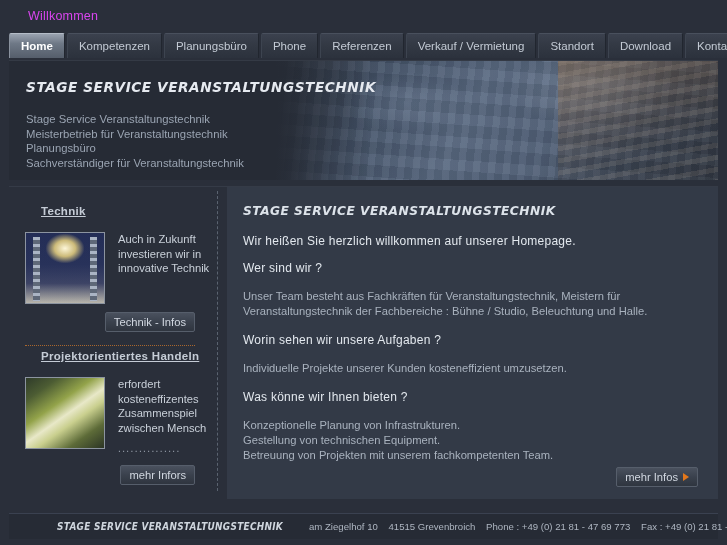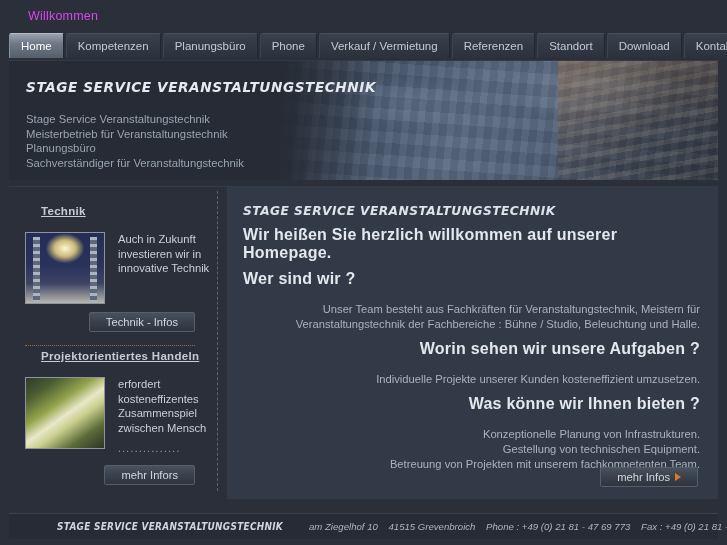--- a/index.html
+++ b/index.html
@@ -54,21 +54,21 @@
     background: linear-gradient(to bottom, #3b414e 0%, #333944 45%, #2c323d 100%);
     border-top: 1px solid #49505d;
     border-left: 1px solid #3d4450;
     border-right: 1px solid #21262f;
     border-radius: 2px 2px 0 0;
     white-space: nowrap;
     cursor: pointer;
   }
   .tab.active {
     color: #ffffff;
-    font-weight: normal;
+    font-weight: bold;
     background: linear-gradient(to bottom, #9aa3b0 0%, #6e7886 40%, #555e6b 100%);
     border-top: 1px solid #b4bcc7;
     border-left: 1px solid #8a929e;
   }
 
   
   .banner {
     position: relative;
     height: 120px;
     margin: 2px 9px 0 9px;
@@ -196,21 +196,21 @@
     letter-spacing: 1.4px;
     font-size: 10px;
     display: block;
     margin-top: 7px;
   }
   .btn {
     display: inline-flex;
     align-items: center;
     gap: 5px;
     height: 20px;
-    padding: 0 16px;
+    padding: 0 8px;
     font-size: 11.2px;
     color: #d2d8e1;
     background: linear-gradient(to bottom, #4a515e 0%, #3a414d 50%, #2f353f 100%);
     border: 1px solid #565e6b;
     border-radius: 2px;
     cursor: pointer;
     white-space: nowrap;
   }
   .btn-wrap { display: flex; justify-content: flex-end; padding-right: 22px; margin-top: 8px; }
   .arrow {
@@ -247,34 +247,33 @@
     font-size: 13px;
     font-style: italic;
     font-weight: bold;
     letter-spacing: .5px;
     color: #dde3ea;
     transform: scaleX(.94);
     transform-origin: left center;
     white-space: nowrap;
   }
   .main h3 {
-    font-size: 16px;
-    font-weight: bold;
+    font-size: 12px;
+    font-weight: normal;
     color: #e3e8ee;
     letter-spacing: .25px;
-    margin-top: 8px;
   }
   .main p {
     font-size: 11.2px;
     line-height: 15px;
     color: #a9b2be;
   }
   .sp-a { margin-top: 16px; }
   .sp-b { margin-top: 13px; }
-  .sp-c { margin-top: 14px; text-align: right; }
+  .sp-c { margin-top: 14px; }
   .main-btn-wrap {
     position: absolute;
     right: 20px; bottom: 12px;
   }
 
   
   .footer {
     position: absolute;
     left: 9px; bottom: 6px;
     width: 709px;
@@ -296,38 +295,38 @@
     color: #cfd6de;
     transform: scaleX(.93);
     transform-origin: left center;
     white-space: nowrap;
   }
   .footer-info {
     font-size: 9.6px;
     color: #aeb6c1;
     white-space: nowrap;
   }
-  .footer-info span { margin-right: 8px; font-style: italic; }
+  .footer-info span { margin-right: 8px; }
 </style>
 </head>
 <body>
 
 <div class="page">
 
   <div class="topbar">
     <div class="topbar-title">Willkommen</div>
   </div>
 
   <div class="navbar">
     <div class="tab active">Home</div>
     <div class="tab">Kompetenzen</div>
     <div class="tab">Planungsbüro</div>
     <div class="tab">Phone</div>
+    <div class="tab">Referenzen</div>
     <div class="tab">Verkauf / Vermietung</div>
-    <div class="tab">Referenzen</div>
     <div class="tab">Standort</div>
     <div class="tab">Download</div>
     <div class="tab">Kontakt</div>
 
   </div>
 
   <div class="banner">
     <div class="banner-photo"></div>
     <div class="banner-text">
       <div class="banner-logo">STAGE SERVICE VERANSTALTUNGSTECHNIK</div>

